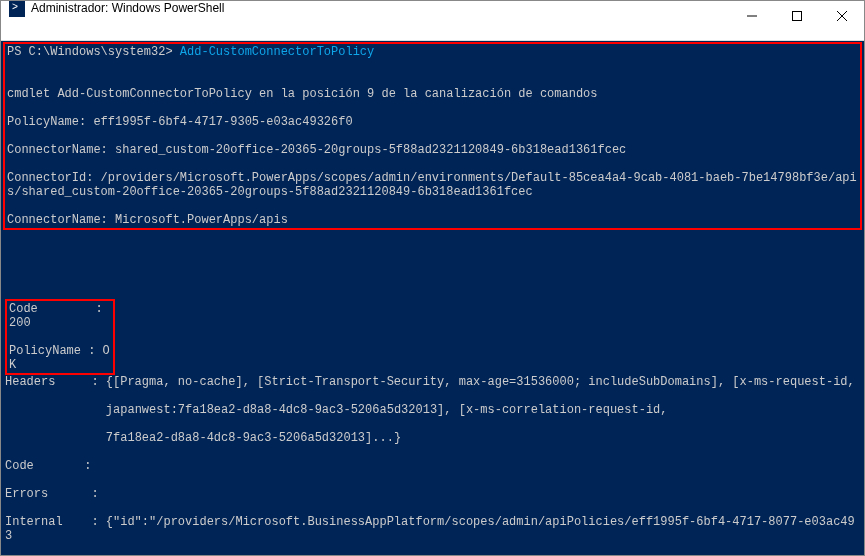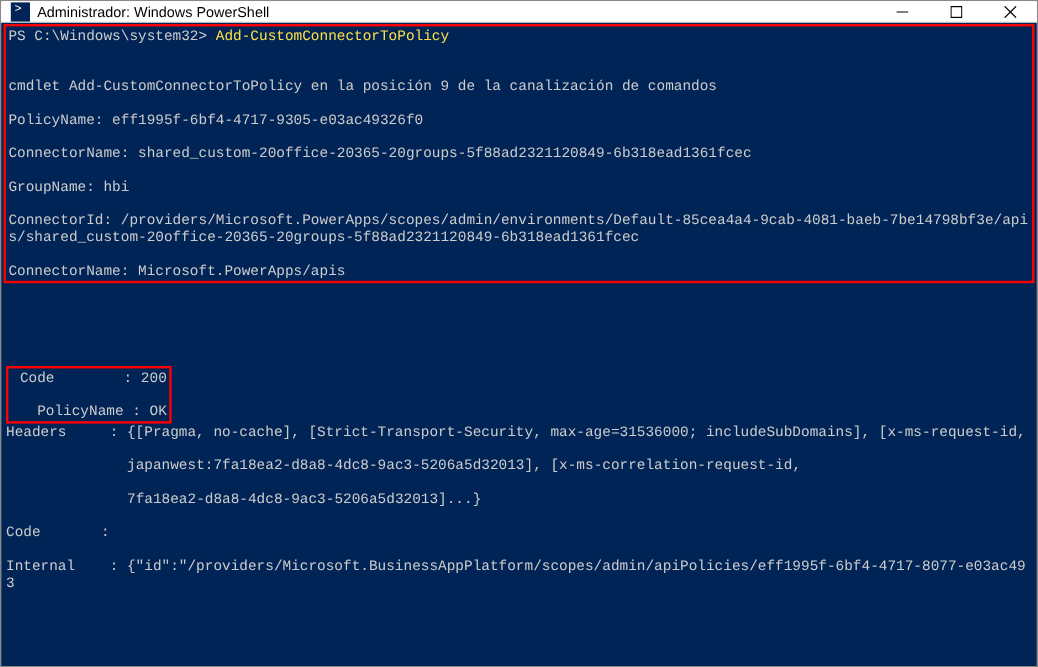--- a/index.html
+++ b/index.html
@@ -17,24 +17,24 @@
     }
     .window {
       width: 865px;
       height: 556px;
       background: white;
       border: 1px solid #888;
       display: flex;
       flex-direction: column;
     }
     .titlebar {
-      height: 18px;
+      height: 40px;
       background: #ffffff;
       display: flex;
-      align-items: center;
+      align-items: flex-start;
       border-bottom: 1px solid #ddd;
     }
     .titlebar-icon {
       width: 16px;
       height: 16px;
       margin-left: 8px;
       margin-right: 6px;
       background: #012456;
       position: relative;
     }
@@ -71,33 +71,32 @@
       color: #cccccc;
       padding: 2px 4px;
       overflow: hidden;
       font-family: Consolas, 'Courier New', monospace;
       font-size: 12px;
       line-height: 14px;
       white-space: pre-wrap;
       word-break: break-all;
     }
     .prompt-path { color: #cccccc; text-align: center; }
-    .prompt-cmd { color: #fde047; }
+    .prompt-cmd { color: #0ea5e9; }
     .red-box-1 {
       border: 2px solid #ff0000;
       padding: 1px 2px;
       margin: -1px -2px;
       display: block;
     }
     .red-box-2 {
       border: 2px solid #ff0000;
       padding: 1px 2px;
       display: inline-block;
-      width: 138px;
-      text-align: right;
+      width: 110px;
     }
     .line { display: block; }
   </style>
 </head>
 <body>
 
 <div class="window">
   <div class="titlebar">
     <div class="titlebar-icon"></div>
     <div class="titlebar-title">Administrador: Windows PowerShell</div>
@@ -118,31 +117,31 @@
             <line x1="10" y1="0" x2="0" y2="10" stroke="black" stroke-width="1"></line>
           </svg>
       </div>
     </div>
   </div>
   <div class="terminal"><span class="red-box-1"><span class="prompt-path">PS C:\Windows\system32&gt; </span><span class="prompt-cmd">Add-CustomConnectorToPolicy</span>
 <span class="line"> </span>
 <span class="line">cmdlet Add-CustomConnectorToPolicy en la posición 9 de la canalización de comandos</span>
 <span class="line">PolicyName: eff1995f-6bf4-4717-9305-e03ac49326f0</span>
 <span class="line">ConnectorName: shared_custom-20office-20365-20groups-5f88ad2321120849-6b318ead1361fcec</span>
-<span class="line">GroupName: hbi</span>
 <span class="line">ConnectorId: /providers/Microsoft.PowerApps/scopes/admin/environments/Default-85cea4a4-9cab-4081-baeb-7be14798bf3e/apis/shared_custom-20office-20365-20groups-5f88ad2321120849-6b318ead1361fcec</span>
 <span class="line">ConnectorName: Microsoft.PowerApps/apis</span></span>
 <span class="line"> </span>
 <span class="line"> </span>
 <span class="red-box-2"><span class="line">Code        : 200</span>
 <span class="line">PolicyName : OK</span></span>
 <span class="line">Headers     : {[Pragma, no-cache], [Strict-Transport-Security, max-age=31536000; includeSubDomains], [x-ms-request-id,</span>
 <span class="line">              japanwest:7fa18ea2-d8a8-4dc8-9ac3-5206a5d32013], [x-ms-correlation-request-id,</span>
 <span class="line">              7fa18ea2-d8a8-4dc8-9ac3-5206a5d32013]...}</span>
 <span class="line">Code       :</span>
+<span class="line">Errors      :</span>
 <span class="line">Internal    : {"id":"/providers/Microsoft.BusinessAppPlatform/scopes/admin/apiPolicies/eff1995f-6bf4-4717-8077-e03ac493</span>
 
 
 
 
 
 
 
 
 

